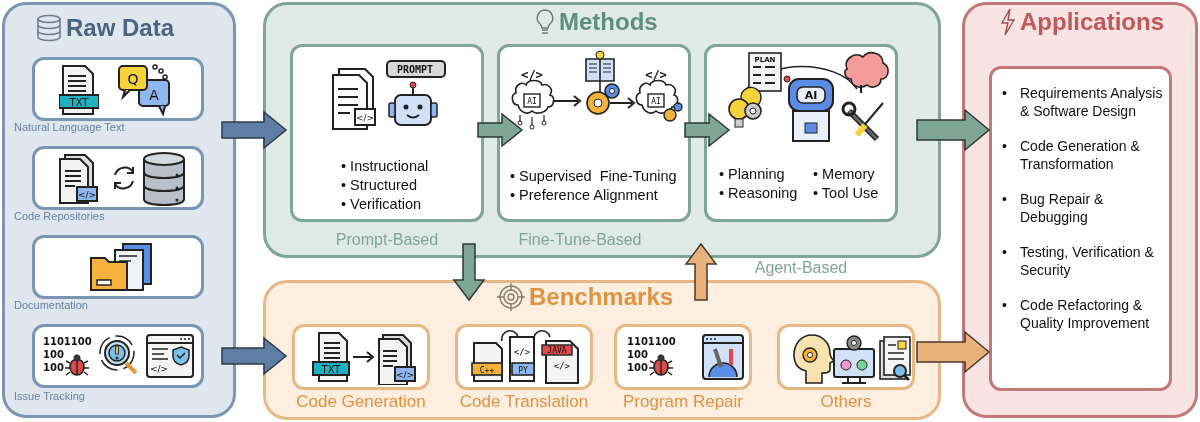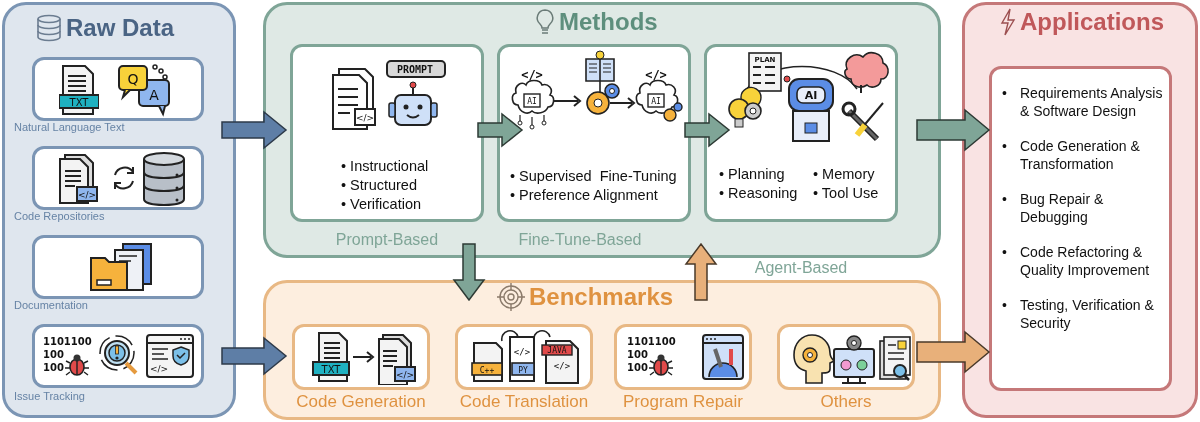--- a/index.html
+++ b/index.html
@@ -370,22 +370,22 @@
   <svg width="16" height="28" viewBox="0 0 16 28">
     <path d="M10 1L2 15h6l-3 12 9-15H8z" fill="none" stroke="#9c4f50" stroke-width="1.4"></path>
   </svg>
   <span>Applications</span>
 </div>
 <div class="card appcard"></div>
 <div class="applist">
   <div class="item">Requirements Analysis &amp; Software Design</div>
   <div class="item">Code Generation &amp; Transformation</div>
   <div class="item">Bug Repair &amp; Debugging</div>
+  <div class="item">Testing, Verification &amp; Security</div>
   <div class="item">Code Refactoring &amp; Quality Improvement</div>
-  <div class="item">Testing, Verification &amp; Security</div>
 </div>
 
 <svg class="arrow" style="left:220px;top:110px;" width="70" height="40">
   <path d="M2 12h42V2l22 18-22 18V28H2z" fill="#5e7ea6" stroke="#2d3a4a" stroke-width="1.5"></path>
 </svg>
 
 <svg class="arrow" style="left:220px;top:336px;" width="70" height="40">
   <path d="M2 12h42V2l22 18-22 18V28H2z" fill="#5e7ea6" stroke="#2d3a4a" stroke-width="1.5"></path>
 </svg>
 

